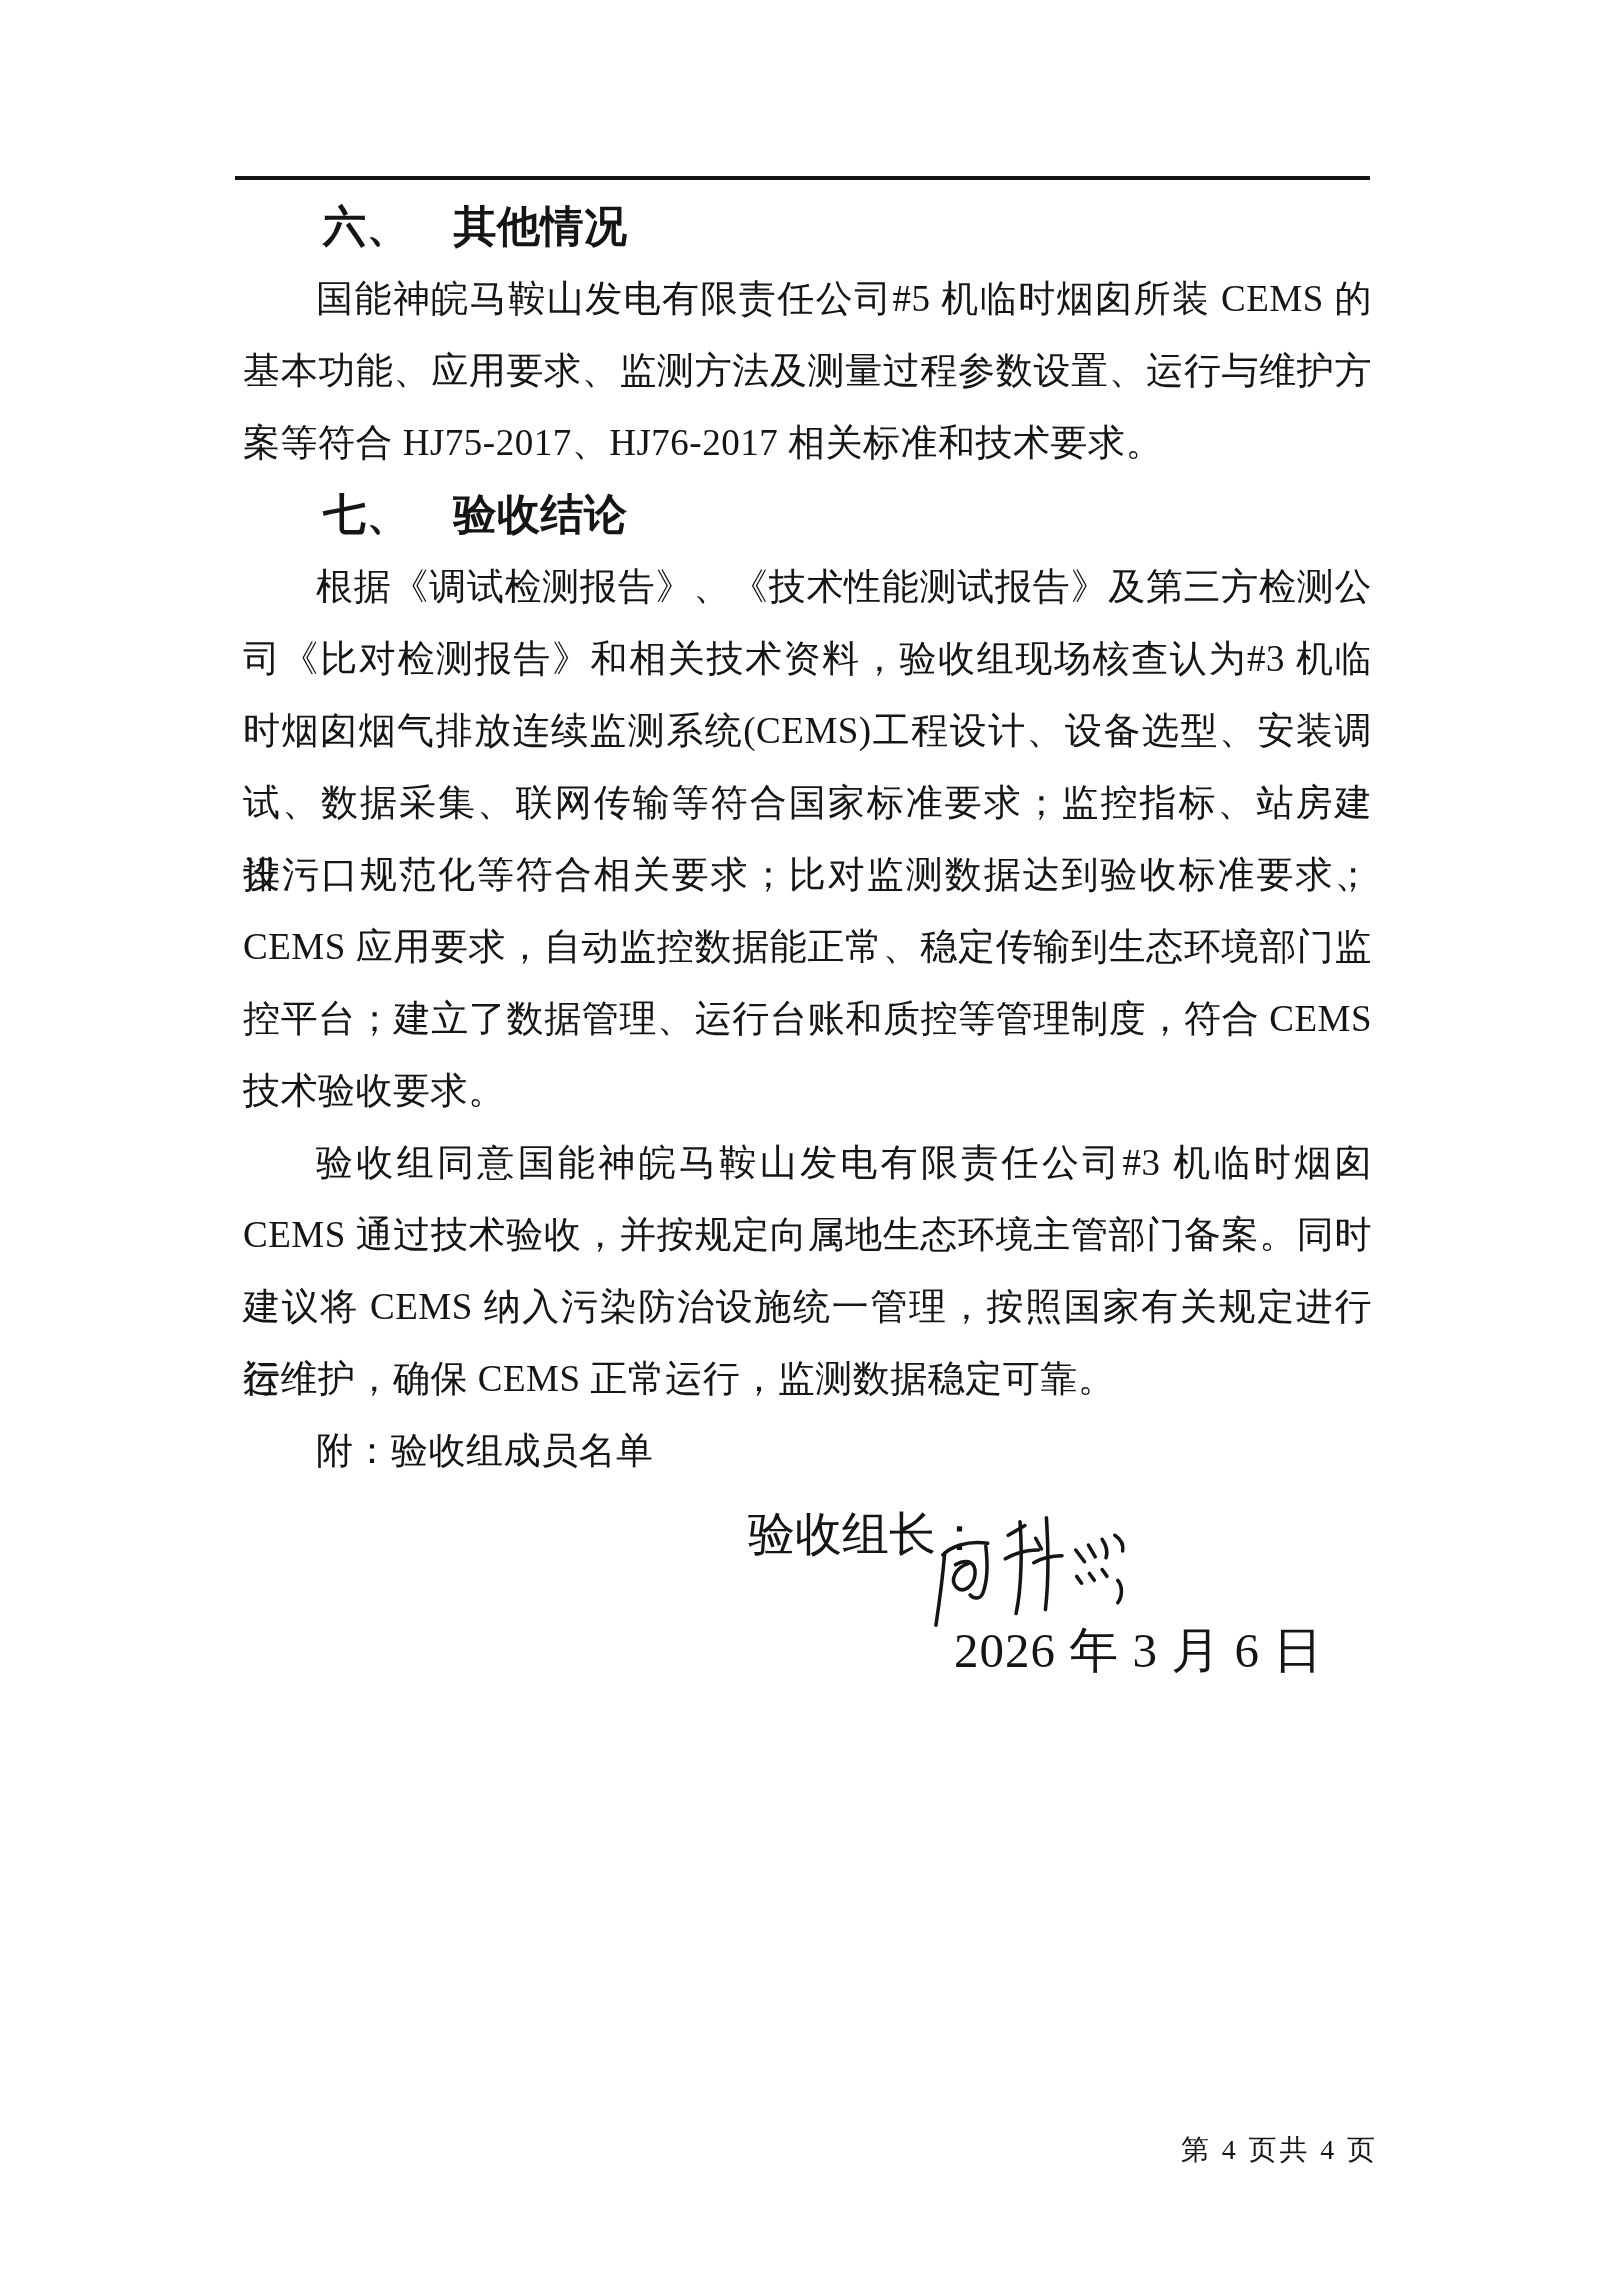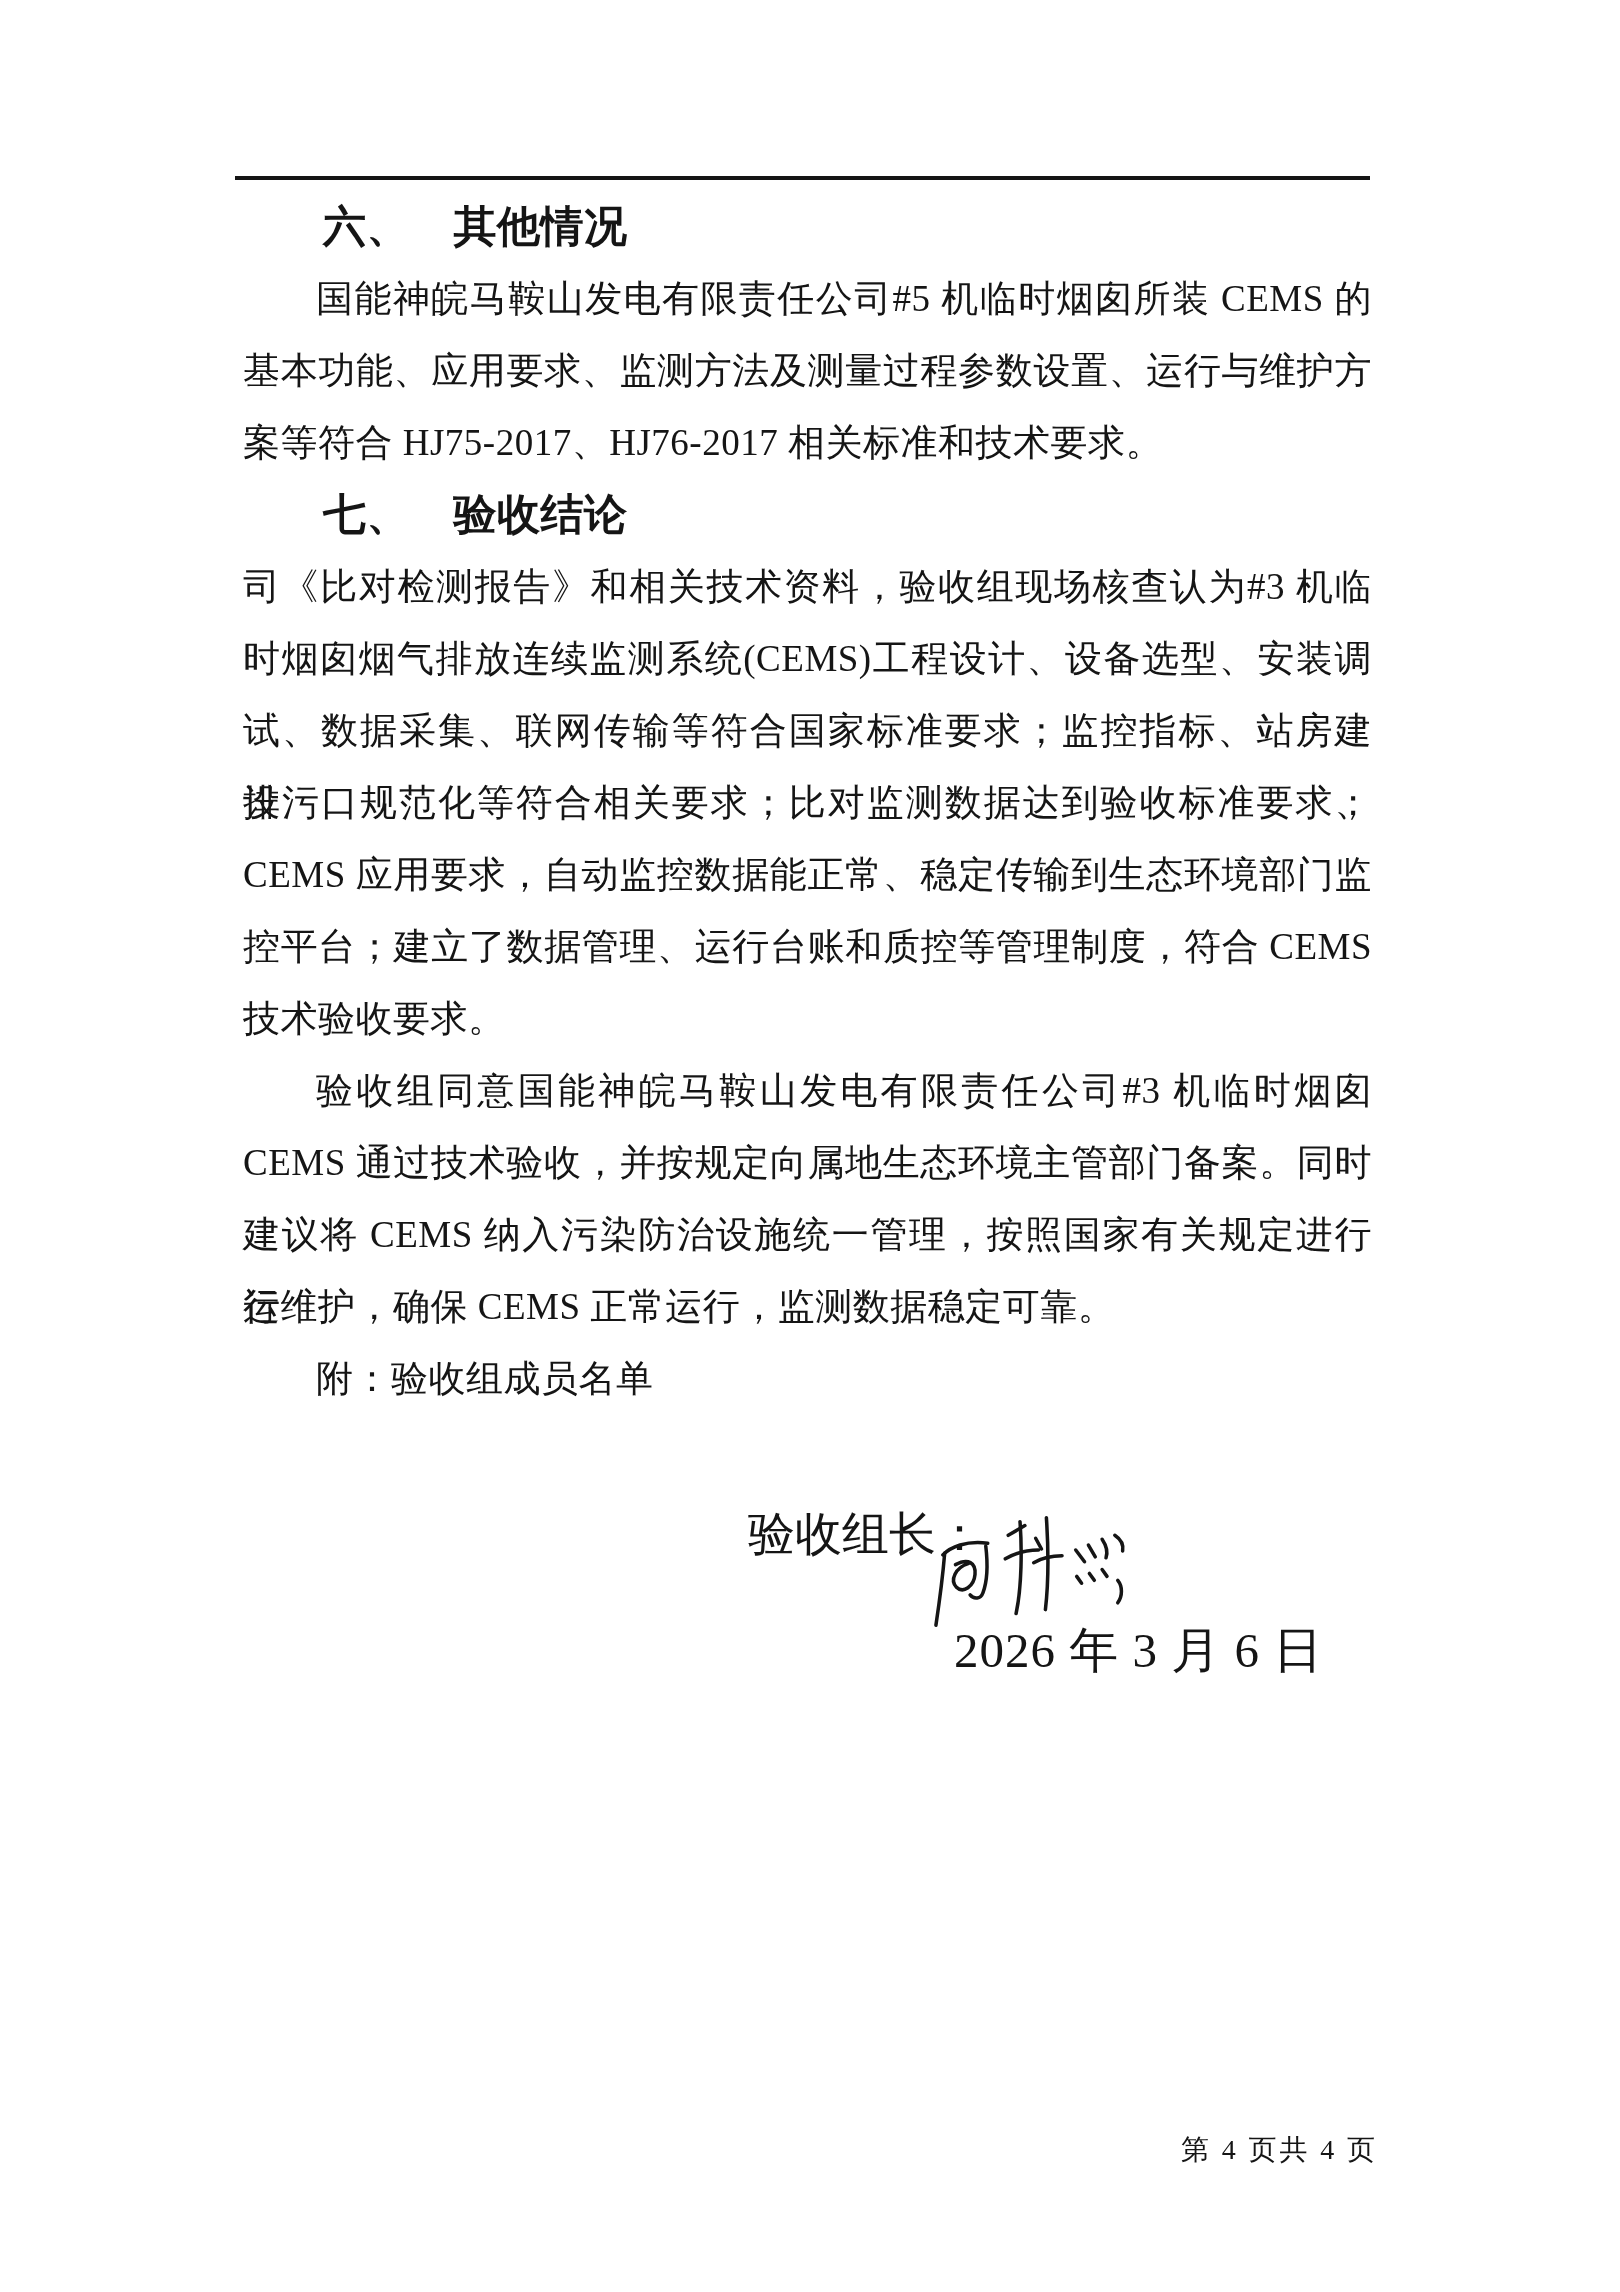--- a/index.html
+++ b/index.html
@@ -69,20 +69,21 @@
 <body>
 
 <div class="rule"></div>
 
 <div class="content">
   <div class="ln h ind">六、　其他情况</div>
   <div class="ln ind jl">国能神皖马鞍山发电有限责任公司#5 机临时烟囱所装 CEMS 的</div>
   <div class="ln jl">基本功能、应用要求、监测方法及测量过程参数设置、运行与维护方</div>
   <div class="ln">案等符合 HJ75-2017、HJ76-2017 相关标准和技术要求。</div>
   <div class="ln h ind">七、　验收结论</div>
+  <div class="ln ind jl">根据《调试检测报告》、《技术性能测试报告》及第三方检测公</div>
   <div class="ln jl">司《比对检测报告》和相关技术资料，验收组现场核查认为#3 机临</div>
   <div class="ln jl">时烟囱烟气排放连续监测系统(CEMS)工程设计、设备选型、安装调</div>
   <div class="ln jl">试、数据采集、联网传输等符合国家标准要求；监控指标、站房建设、</div>
   <div class="ln jl">排污口规范化等符合相关要求；比对监测数据达到验收标准要求；</div>
   <div class="ln jl">CEMS 应用要求，自动监控数据能正常、稳定传输到生态环境部门监</div>
   <div class="ln jl">控平台；建立了数据管理、运行台账和质控等管理制度，符合 CEMS</div>
   <div class="ln">技术验收要求。</div>
   <div class="ln ind jl">验收组同意国能神皖马鞍山发电有限责任公司#3 机临时烟囱</div>
   <div class="ln jl">CEMS 通过技术验收，并按规定向属地生态环境主管部门备案。同时</div>
   <div class="ln jl">建议将 CEMS 纳入污染防治设施统一管理，按照国家有关规定进行运</div>

